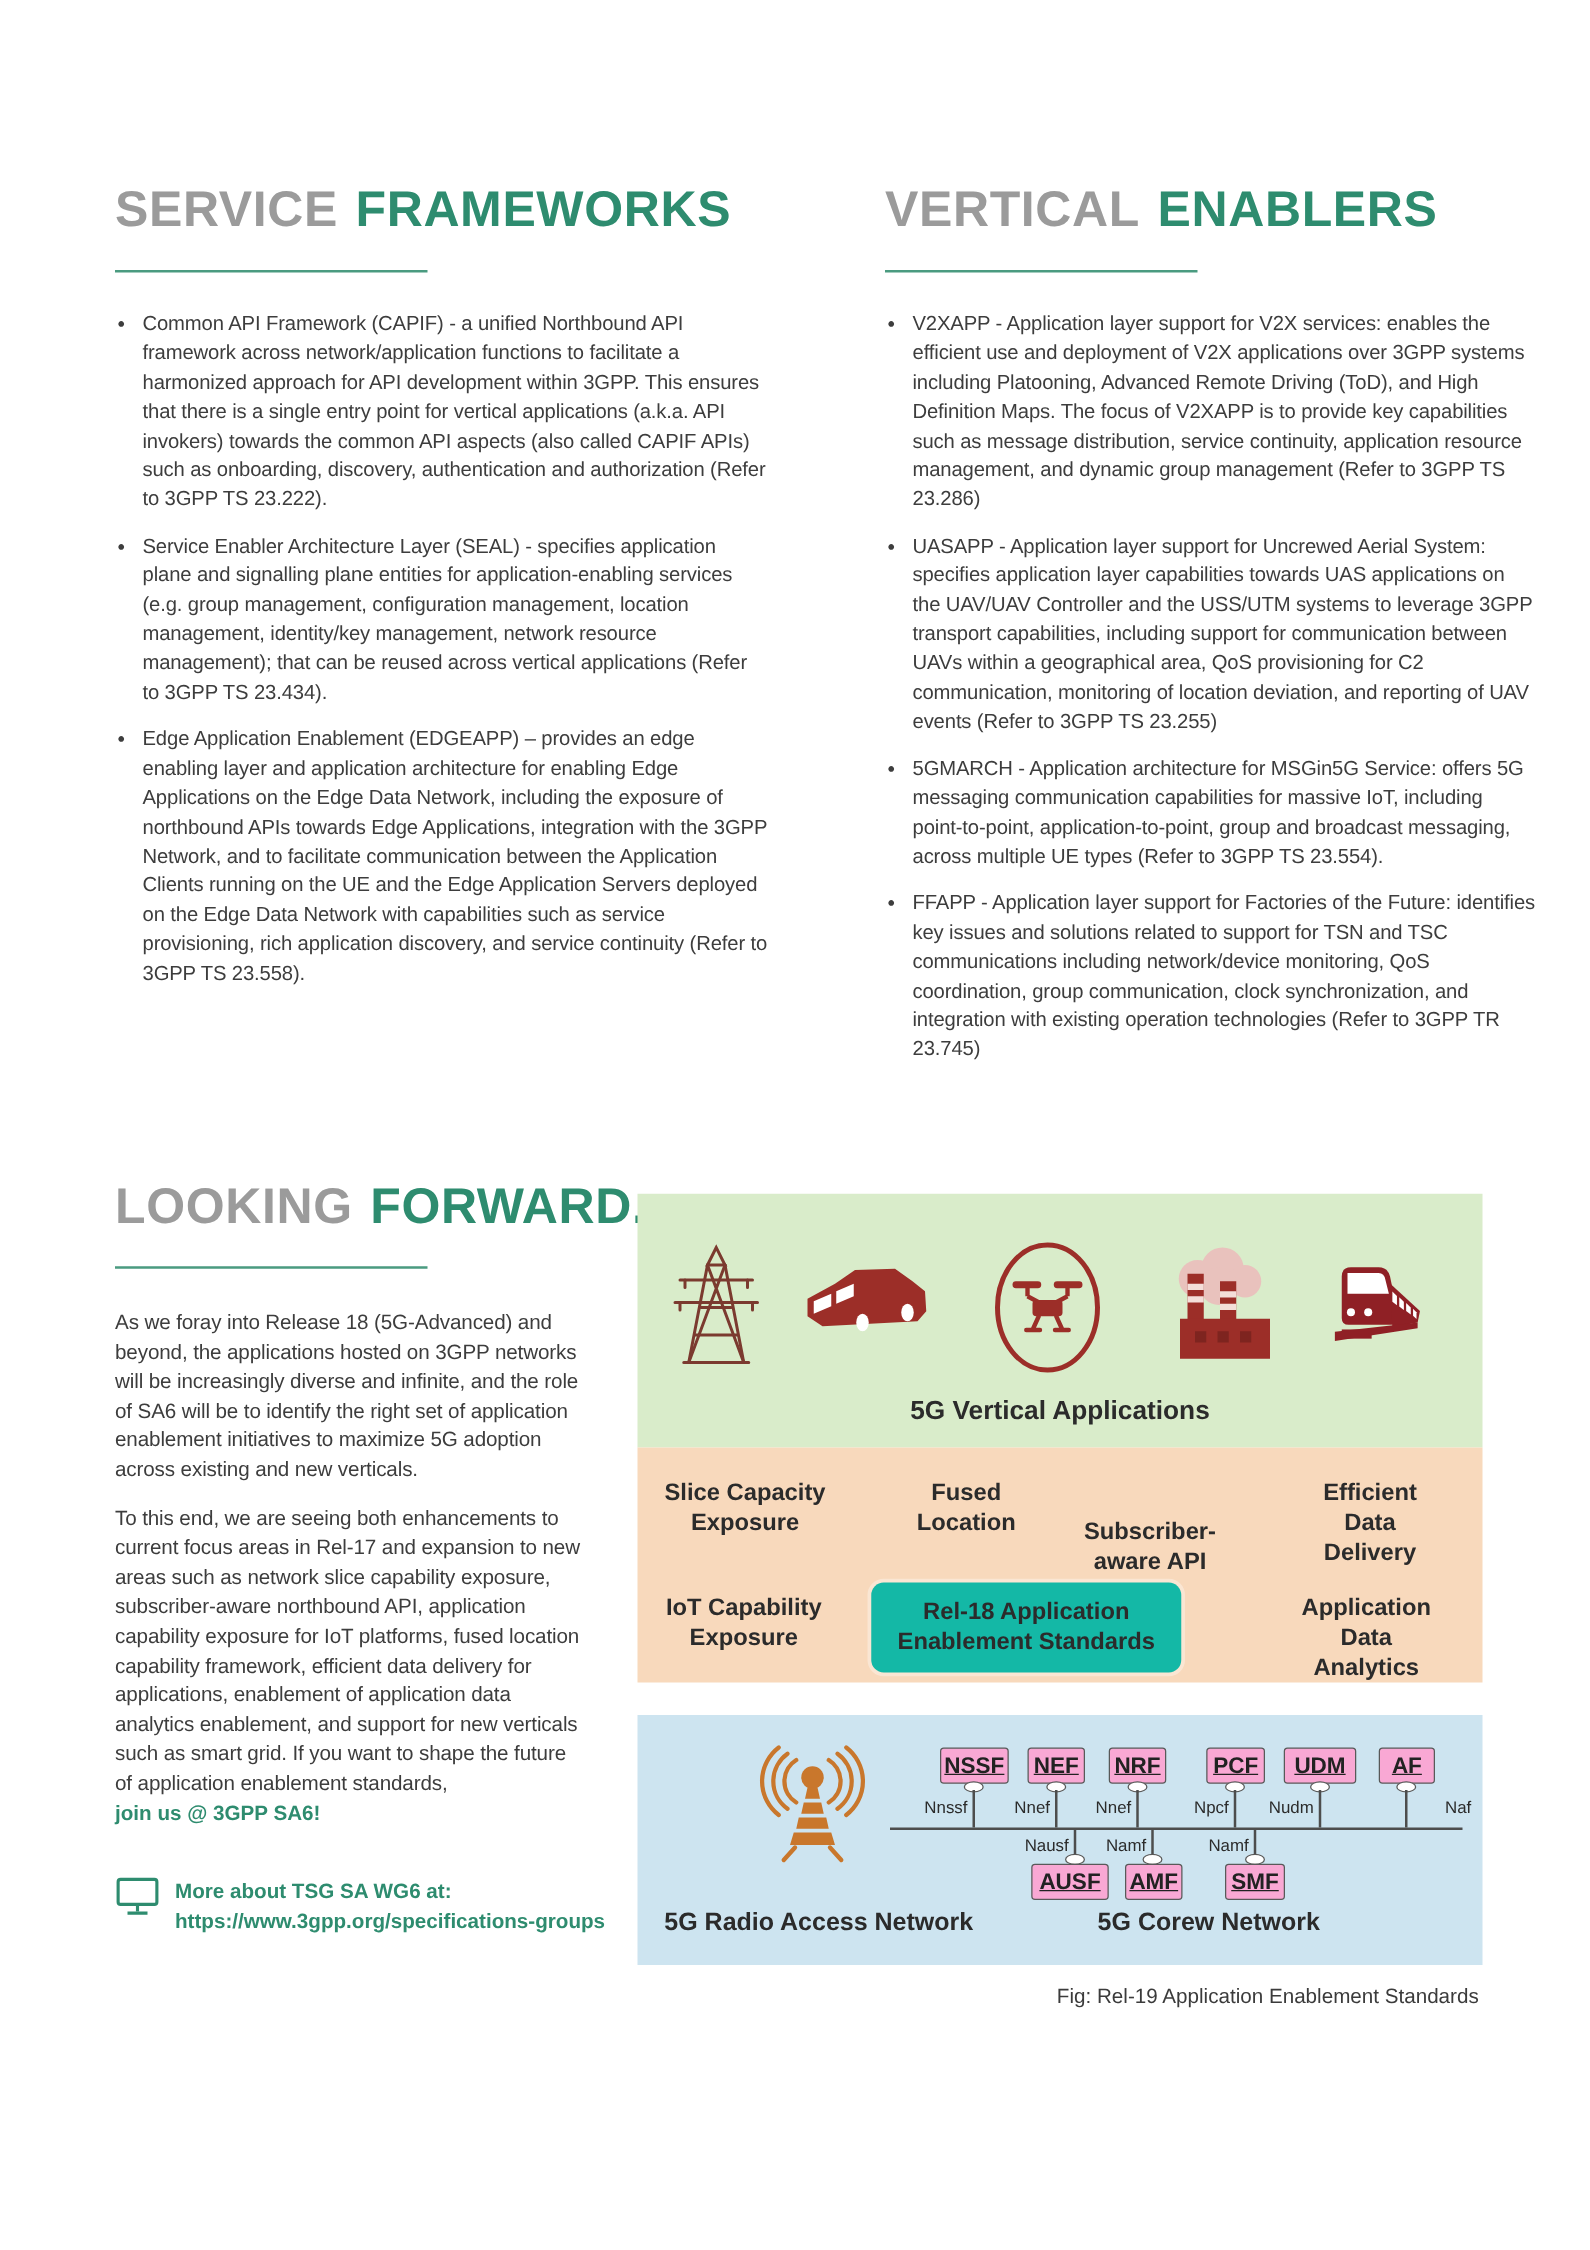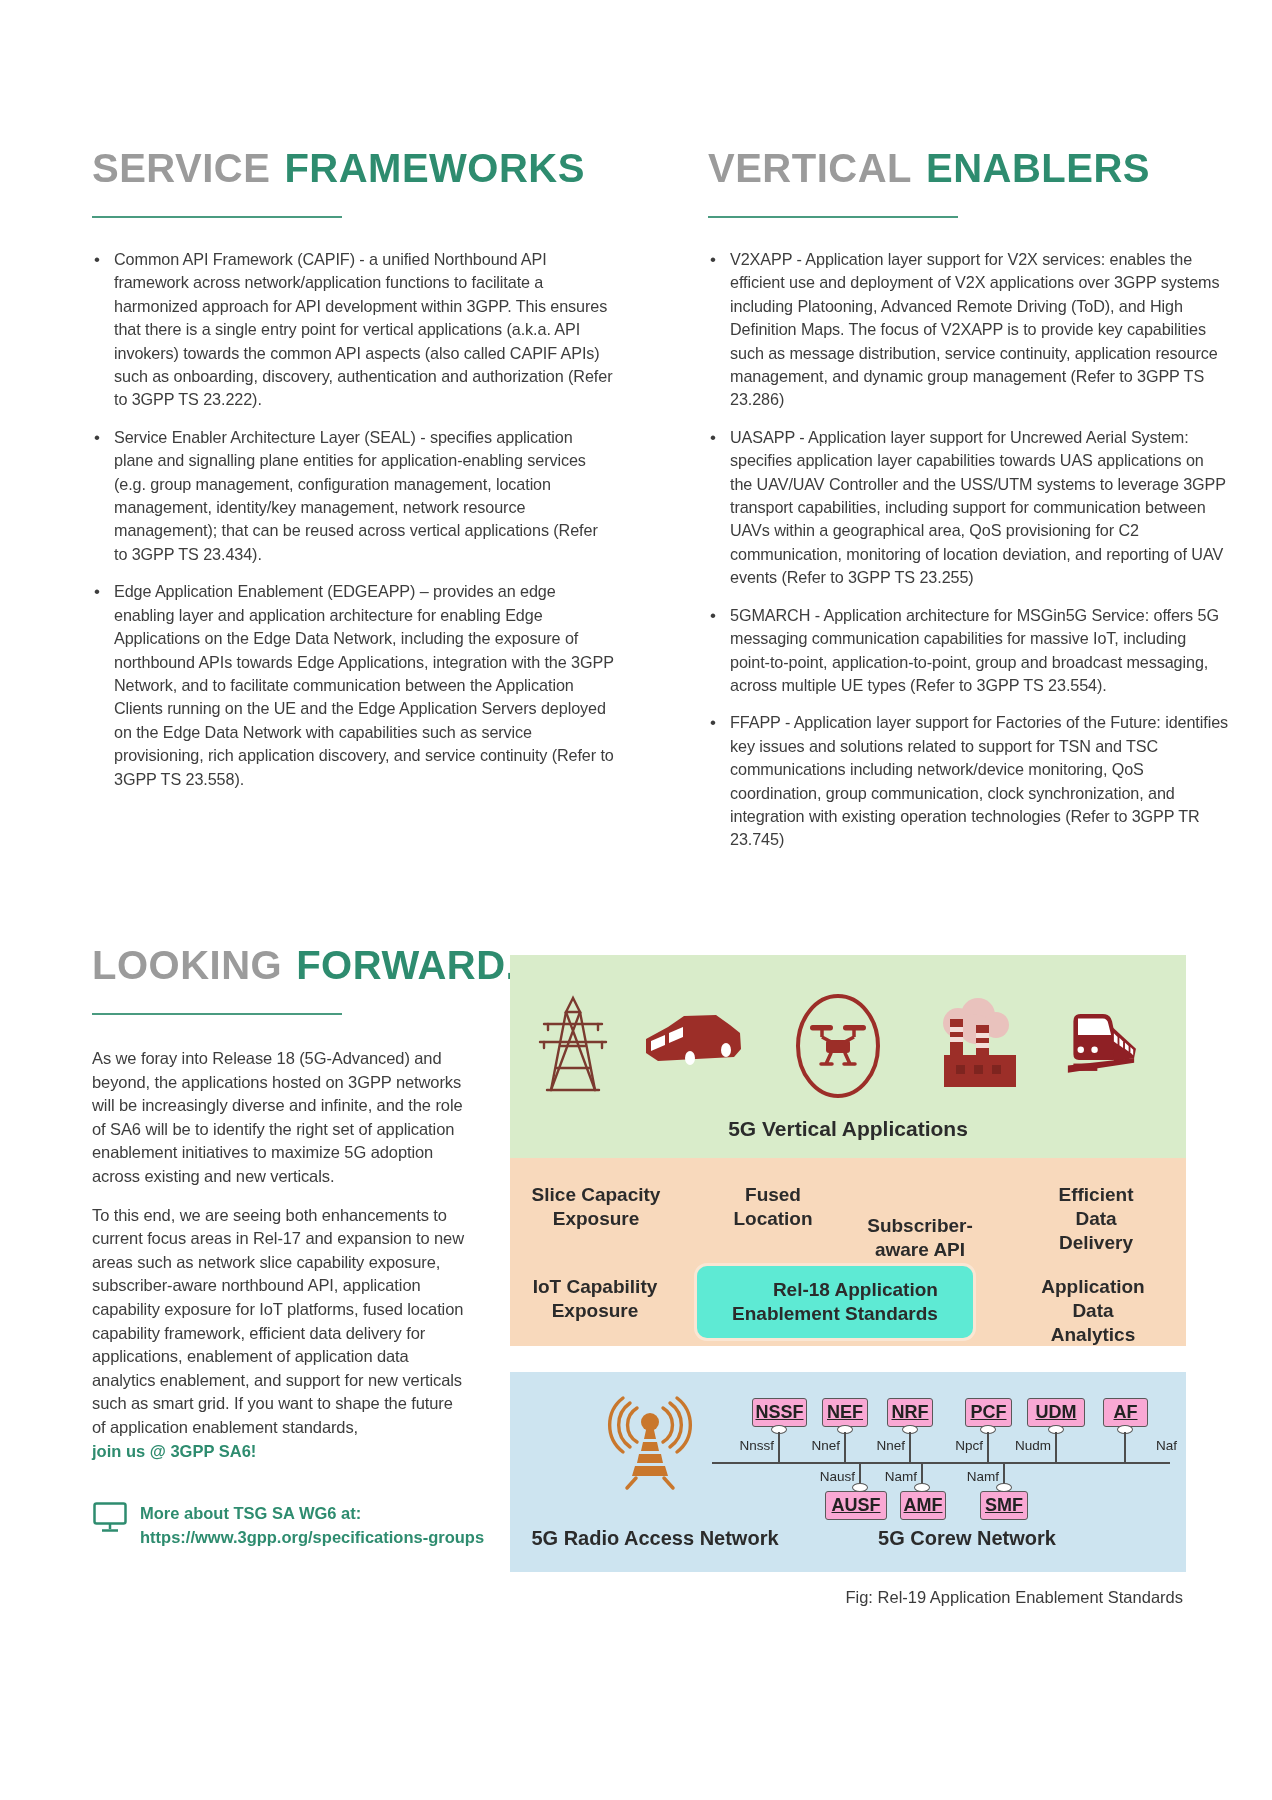--- a/index.html
+++ b/index.html
@@ -28,21 +28,21 @@
   .more-url { cursor:pointer; }
 
   
   .panel { position:absolute; left:510px; width:676px; }
   .panel-green { top:955px; height:203px; background:#d9ecca; }
   .panel-peach { top:1158px; height:188px; background:#f8d9bc; }
   .panel-blue  { top:1372px; height:200px; background:#cde4f0; }
   .abs { position:absolute; }
   .big-label { font-weight:700; color:#2b2b2b; font-size:21px; }
   .cap-label { position:absolute; transform:translateX(-50%); white-space:pre-line; text-align:center; font-weight:700; font-size:19px; line-height:24px; color:#2b2b2b; }
-  .rel18-box { position:absolute; left:187px; top:108px; width:276px; height:72px; background:#5eead4; border-radius:10px; display:flex; align-items:center; justify-content:center; text-align:right; white-space:pre-line; font-weight:700; font-size:19px; line-height:24px; color:#2b2b2b; box-shadow:0 0 0 3px rgba(255,255,255,.35); }
+  .rel18-box { position:absolute; left:187px; top:108px; width:248px; height:72px; background:#14b8a6; border-radius:10px; display:flex; align-items:center; justify-content:center; text-align:center; white-space:pre-line; font-weight:700; font-size:19px; line-height:24px; color:#2b2b2b; box-shadow:0 0 0 3px rgba(255,255,255,.35); }
 
   
   .nf-box { position:absolute; height:29px; background:#f9a8d4; border:1.5px solid #595959; border-radius:3px; display:flex; align-items:center; justify-content:center; font-size:18px; font-weight:700; color:#222;text-decoration:underline; }
   .nf-ell { position:absolute; width:16px; height:9px; background:#ffffff; border:1.5px solid #595959; border-radius:50%; transform:translateX(-50%); }
   .vline { position:absolute; width:2px; background:#4d4d4d; transform:translateX(-50%); }
   .bus { position:absolute; left:202px; top:90px; width:458px; height:2px; background:#4d4d4d; }
   .iface { position:absolute; font-size:13.5px; color:#2b2b2b; transform:translateX(-100%); }
   .iface.rt { transform:none; }
   .net-label { position:absolute; font-weight:700; font-size:20px; color:#2b2b2b; }
 

